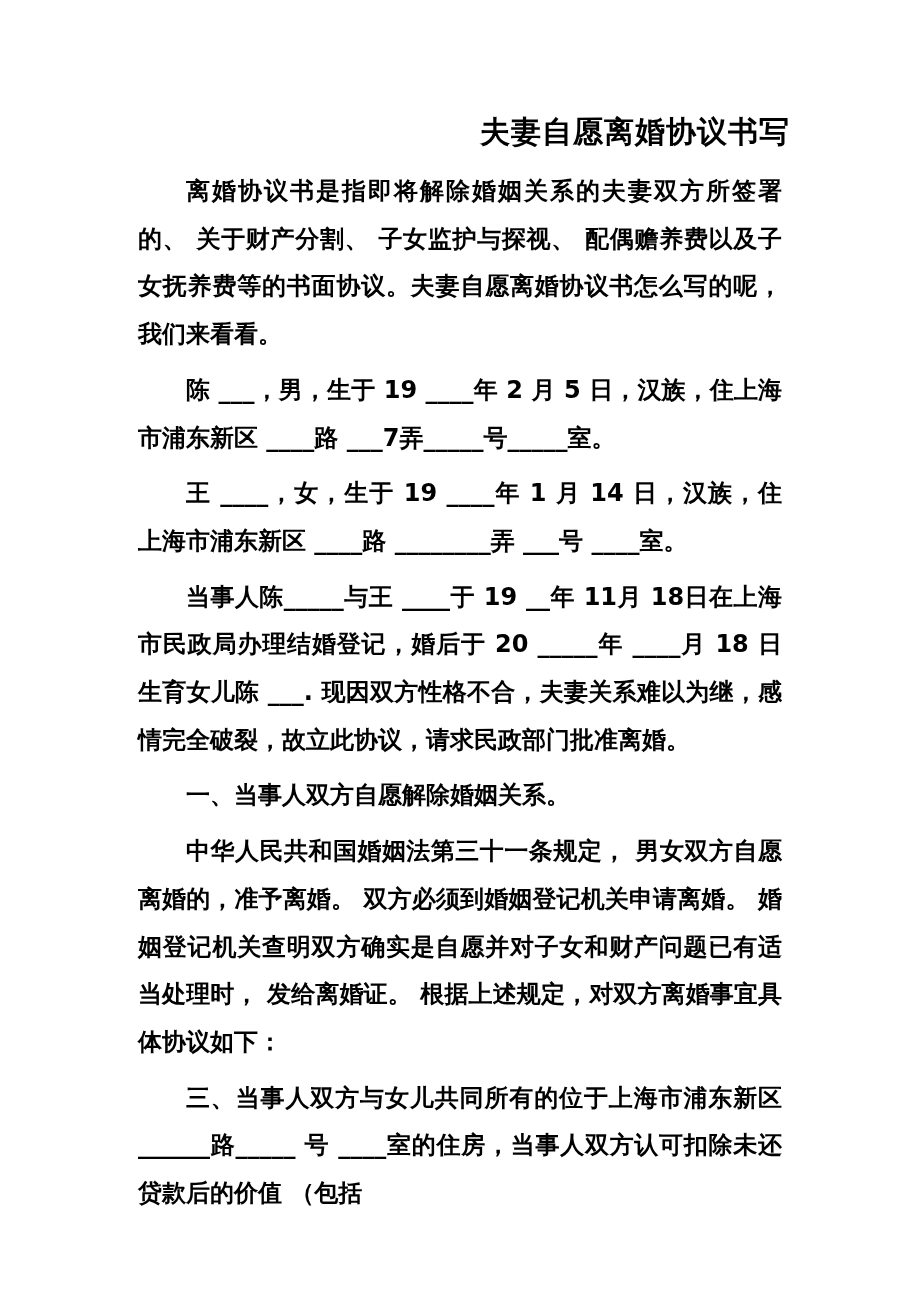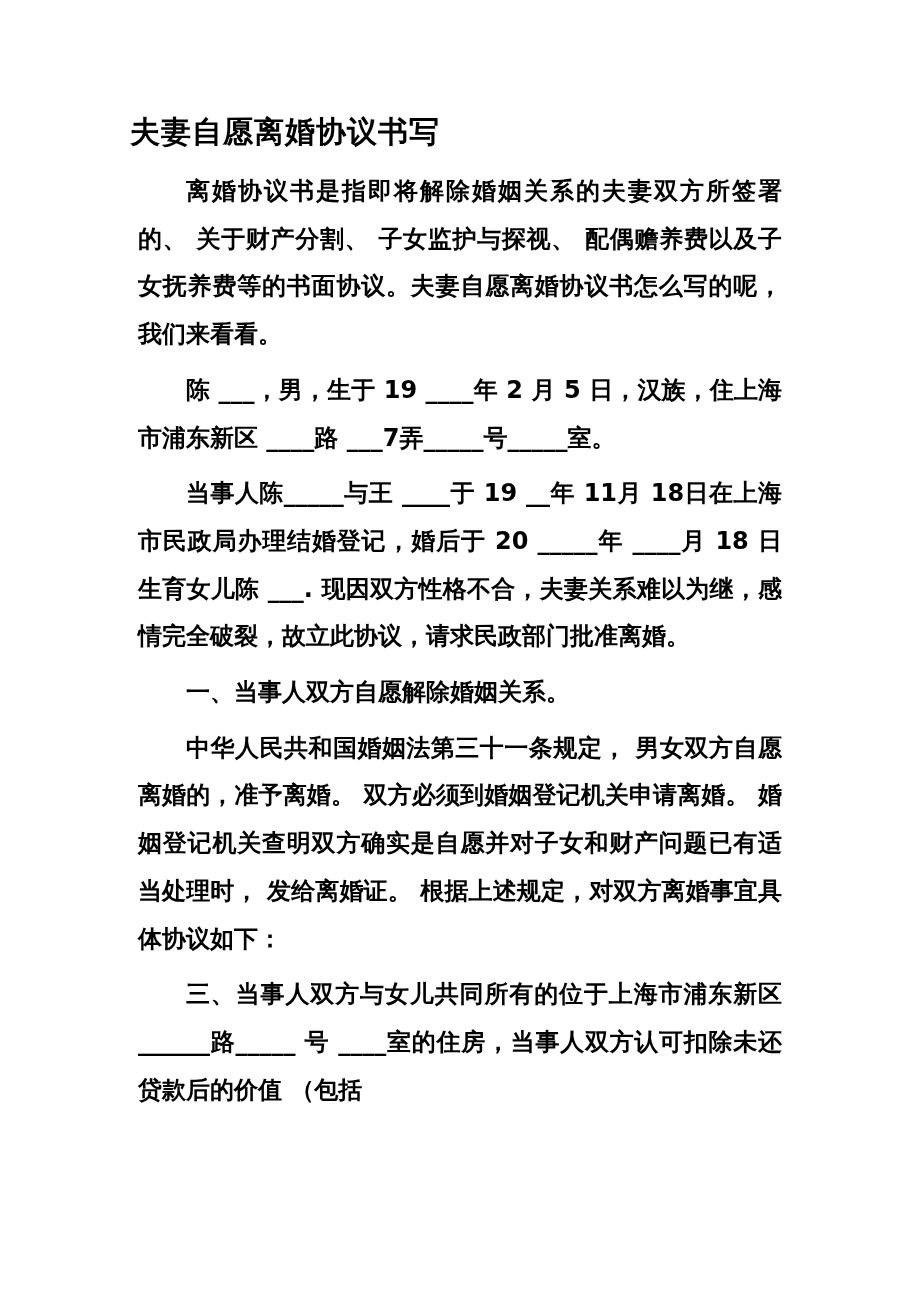--- a/index.html
+++ b/index.html
@@ -15,21 +15,21 @@
     overflow: hidden;
   }
   .page {
     width: 920px;
     height: 1303px;
     background: #ffffff;
     box-sizing: border-box;
   }
   .doc-title {
     margin: 110px 130px 0 130px;
-    text-align: left;
+    text-align: right;
     font-size: 30px;
     line-height: 44px;
     font-weight: bold;
     letter-spacing: 1px;
     font-family: Liberation Serif, serif;
   }
   .doc-content {
     margin: 14px 130px 0 130px;
     font-size: 24px;
     line-height: 47.7px;
@@ -47,19 +47,20 @@
 </head>
 <body>
 
 <div class="page">
 
   <h1 class="doc-title">夫妻自愿离婚协议书写</h1>
 
   <div class="doc-content">
     <p>离婚协议书是指即将解除婚姻关系的夫妻双方所签署的、 关于财产分割、 子女监护与探视、 配偶赡养费以及子女抚养费等的书面协议。夫妻自愿离婚协议书怎么写的呢，我们来看看。</p>
     <p>陈 ___，男，生于 19 ____年 2 月 5 日，汉族，住上海市浦东新区 ____路 ___7弄_____号_____室。</p>
+    <p>王 ____，女，生于 19 ____年 1 月 14 日，汉族，住上海市浦东新区 ____路 ________弄 ___号 ____室。</p>
     <p>当事人陈_____与王 ____于 19 __年 11月 18日在上海市民政局办理结婚登记，婚后于 20 _____年 ____月 18 日生育女儿陈 ___. 现因双方性格不合，夫妻关系难以为继，感情完全破裂，故立此协议，请求民政部门批准离婚。</p>
     <p>一、当事人双方自愿解除婚姻关系。</p>
     <p>中华人民共和国婚姻法第三十一条规定， 男女双方自愿离婚的，准予离婚。 双方必须到婚姻登记机关申请离婚。 婚姻登记机关查明双方确实是自愿并对子女和财产问题已有适当处理时， 发给离婚证。 根据上述规定，对双方离婚事宜具体协议如下：</p>
     <p>三、当事人双方与女儿共同所有的位于上海市浦东新区 ______路_____ 号 ____室的住房，当事人双方认可扣除未还贷款后的价值 （包括</p>
   </div>
 
 </div>
 
 </body></html>

